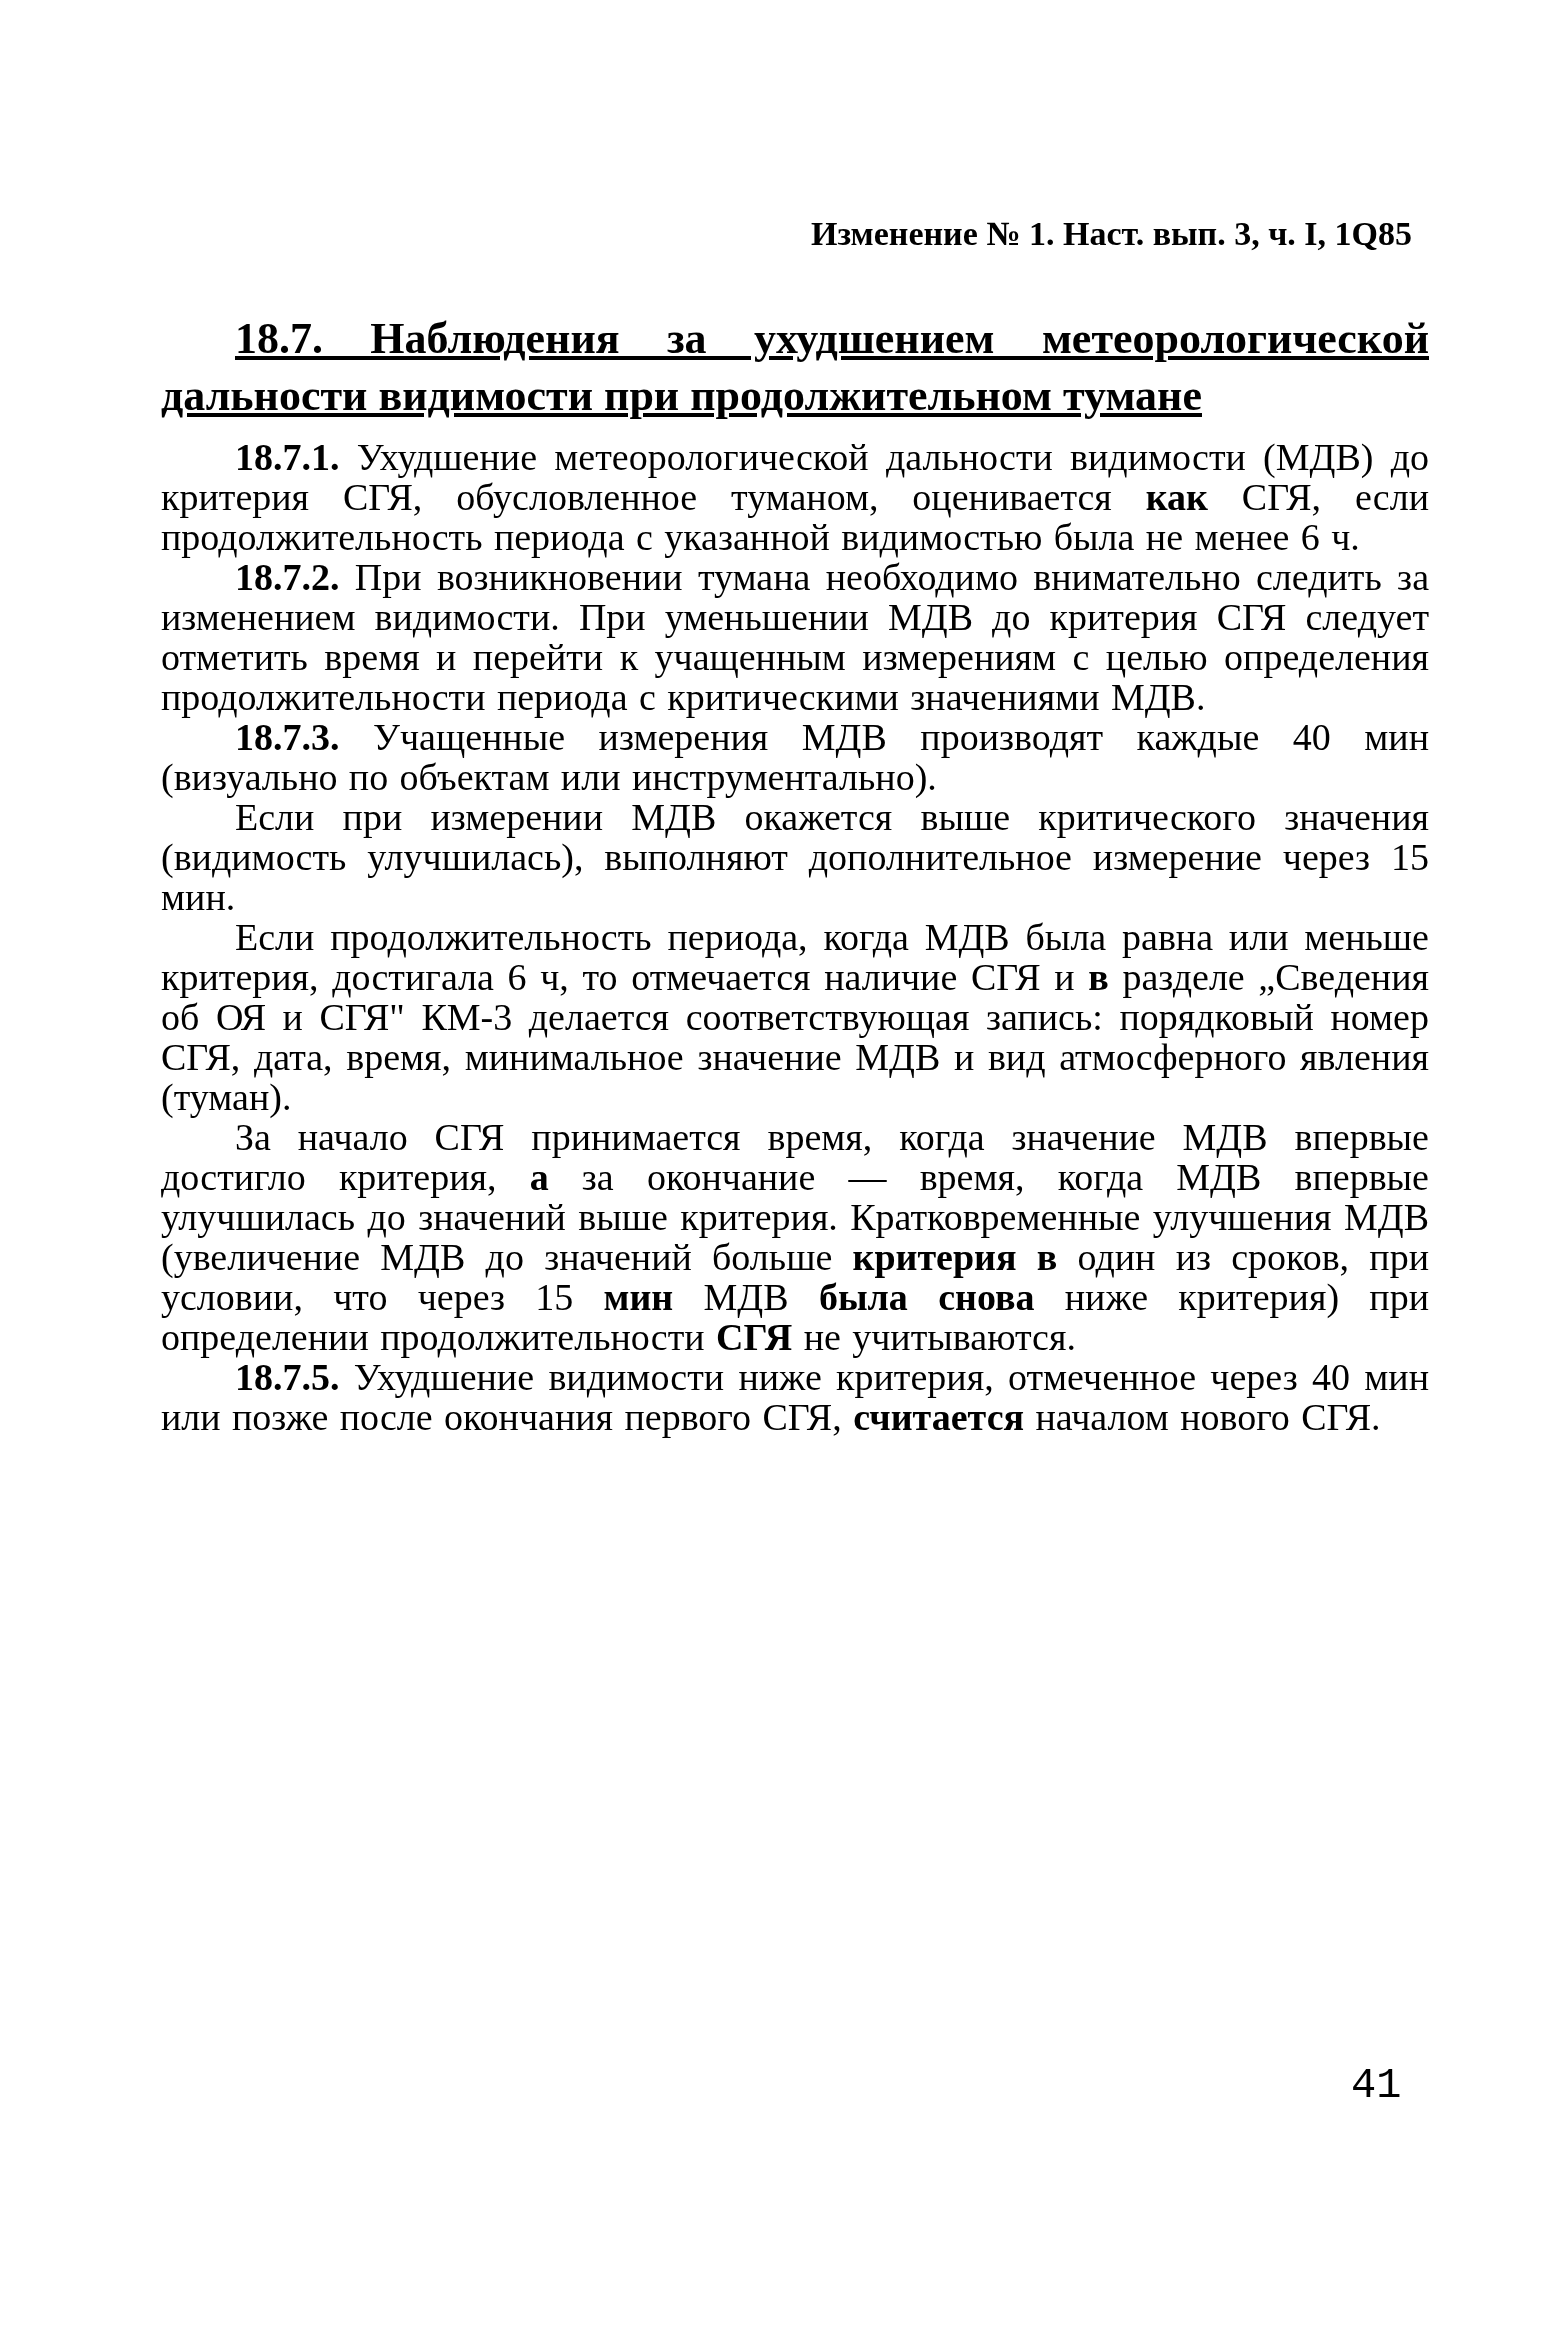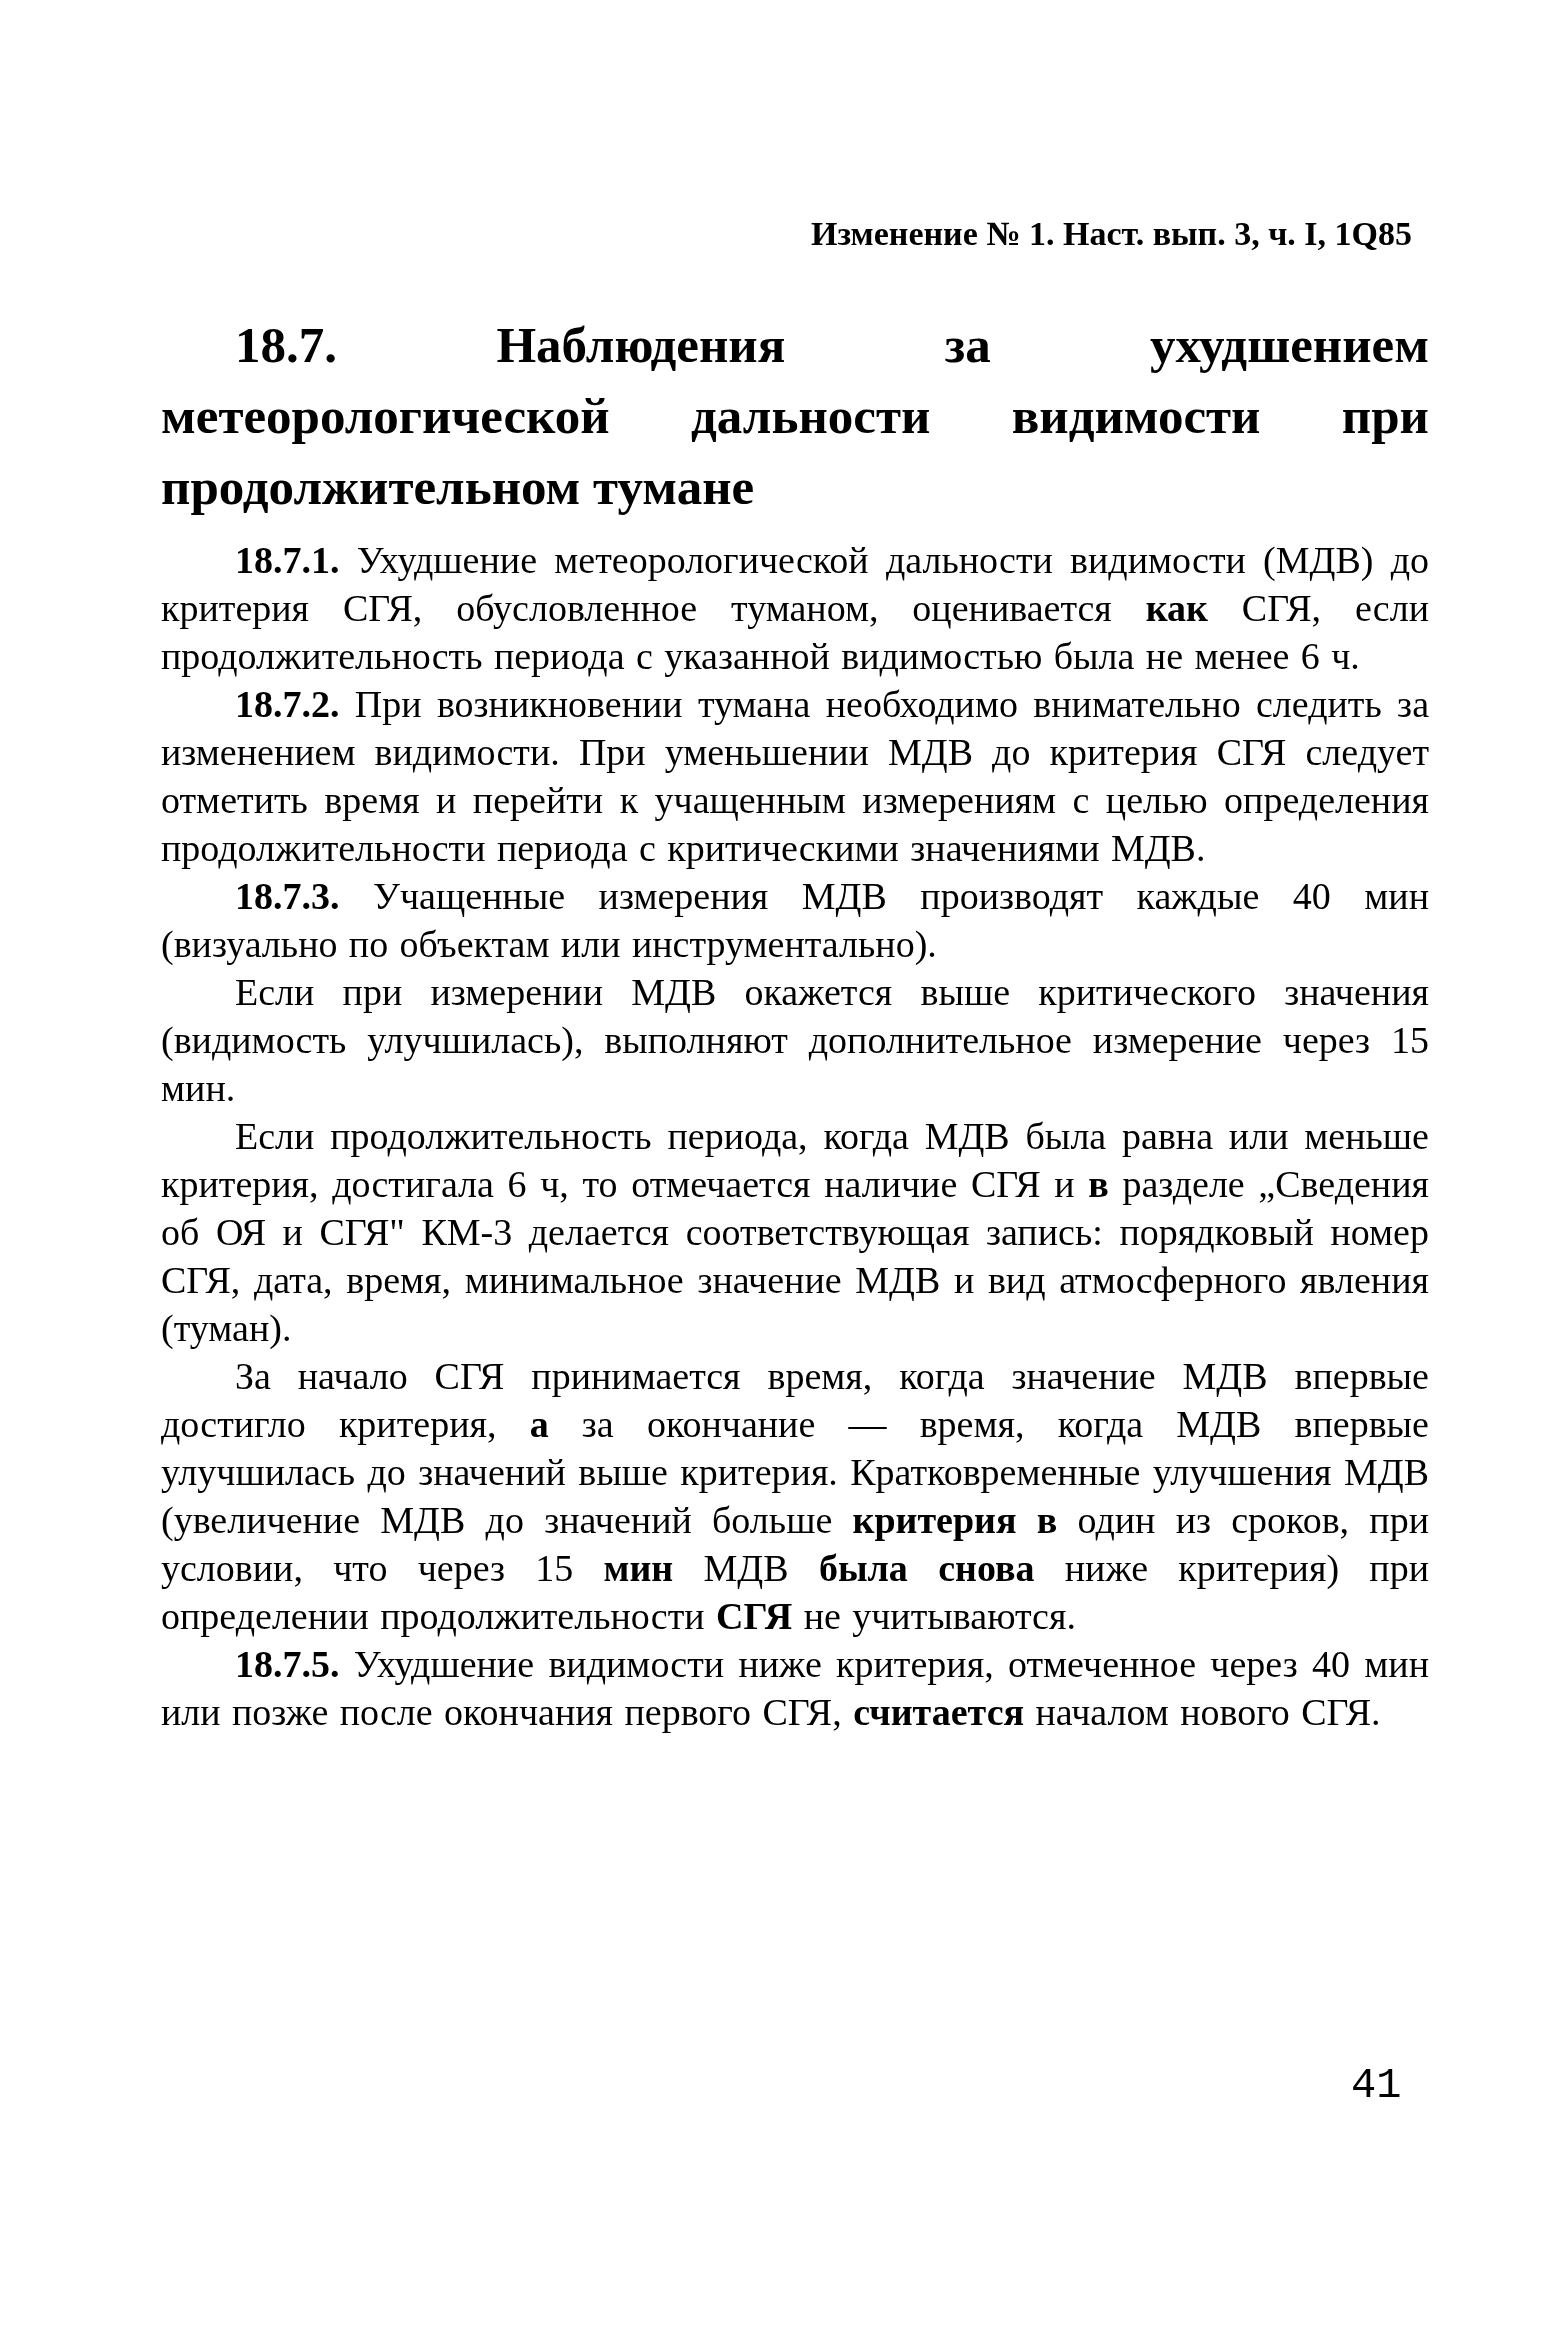--- a/index.html
+++ b/index.html
@@ -29,29 +29,30 @@
   }
   .content {
     position: absolute;
     top: 310px;
     left: 161px;
     width: 1268px;
   }
   .section-title {
     margin: 0 0 13.2px 0;
     font-weight: 700;
-    font-size: 51px;
-    line-height: 71px;
+    font-size: 44px;
+    line-height: 57px;
     text-indent: 74px;
     text-align: justify;
+    text-decoration: underline;
   }
   .body-paragraph {
     margin: 0;
     font-size: 38px;
-    line-height: 48px;
+    line-height: 40px;
     text-align: justify;
     text-indent: 74px;
     word-spacing: 1.9px;
   }
   .bold {
     font-weight: 700;
   }
   .page-number {
     position: absolute;
     top: 2065px;

